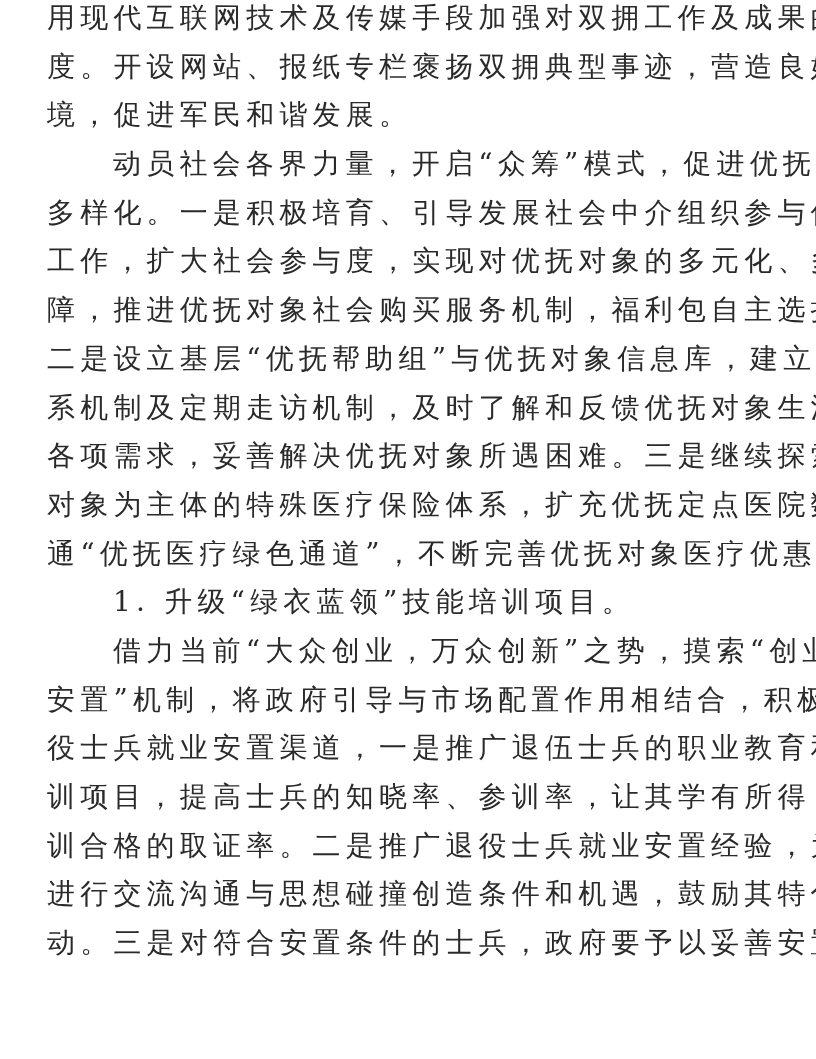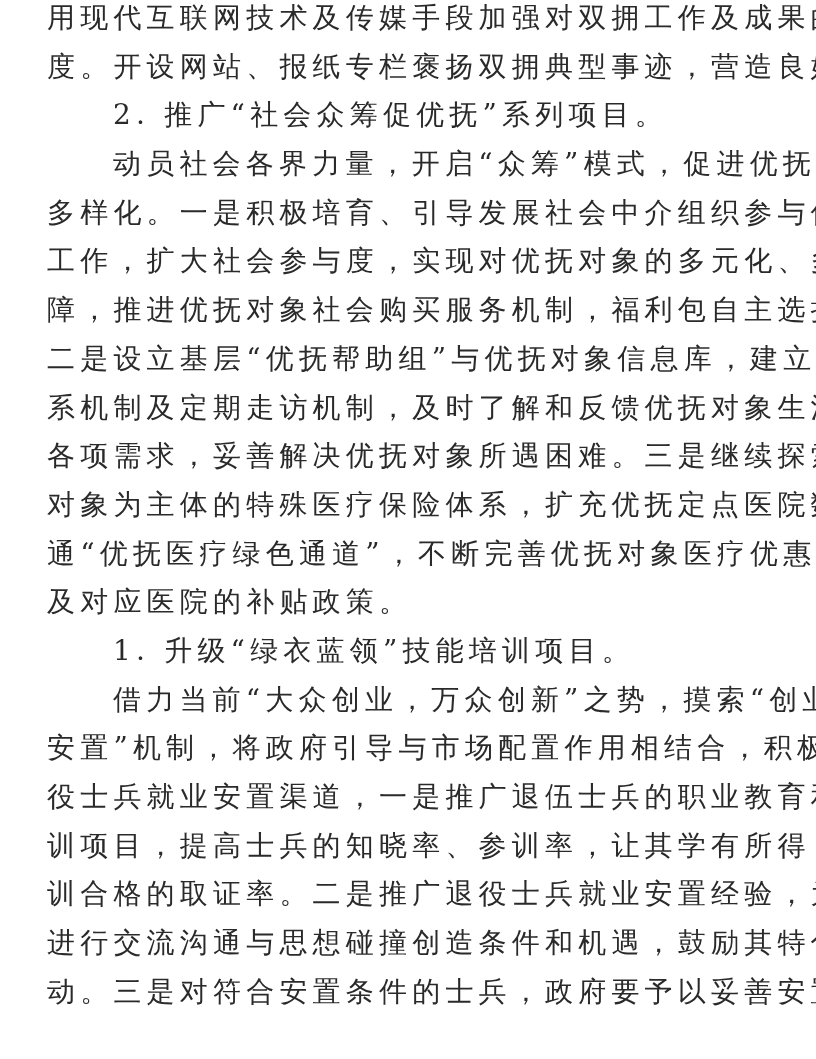--- a/index.html
+++ b/index.html
@@ -37,37 +37,34 @@
   }
 </style>
 </head>
 <body>
 
 <div class="page">
 
   <div>
     <span class="line">用现代互联网技术及传媒手段加强对双拥工作及成果的宣传力</span>
     <span class="line">度。开设网站、报纸专栏褒扬双拥典型事迹，营造良好优抚环</span>
+    <span class="line">境，促进军民和谐发展。</span>
   </div>
 
-  <div>
-    <span class="line heading">2. 推广“社会众筹促优抚”系列项目。</span>
-  </div>
 
   <div>
     <span class="line indent">动员社会各界力量，开启“众筹”模式，促进优抚工作的</span>
     <span class="line">多样化。一是积极培育、引导发展社会中介组织参与优安军休</span>
     <span class="line">工作，扩大社会参与度，实现对优抚对象的多元化、多层次保</span>
     <span class="line">障，推进优抚对象社会购买服务机制，福利包自主选择机制。</span>
     <span class="line">二是设立基层“优抚帮助组”与优抚对象信息库，建立长效联</span>
     <span class="line">系机制及定期走访机制，及时了解和反馈优抚对象生活疾苦及</span>
     <span class="line">各项需求，妥善解决优抚对象所遇困难。三是继续探索以优抚</span>
     <span class="line">对象为主体的特殊医疗保险体系，扩充优抚定点医院数量，开</span>
     <span class="line">通“优抚医疗绿色通道”，不断完善优抚对象医疗优惠减免政策</span>
-    <span class="line">及对应医院的补贴政策。</span>
   </div>
 
   <div>
     <span class="line heading">1. 升级“绿衣蓝领”技能培训项目。</span>
   </div>
 
   <div>
     <span class="line indent">借力当前“大众创业，万众创新”之势，摸索“创业推动</span>
     <span class="line">安置”机制，将政府引导与市场配置作用相结合，积极拓宽退</span>
     <span class="line">役士兵就业安置渠道，一是推广退伍士兵的职业教育和技能培</span>

